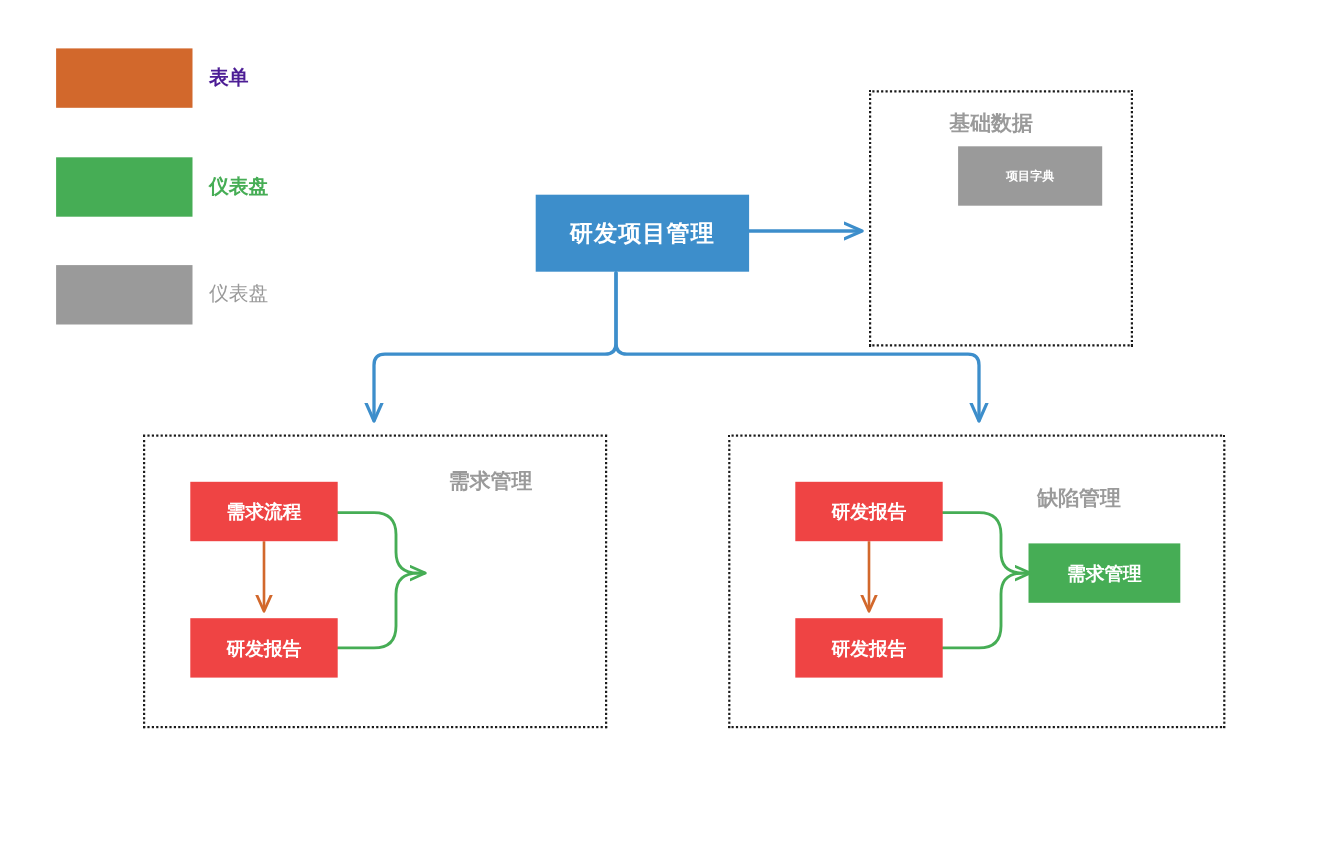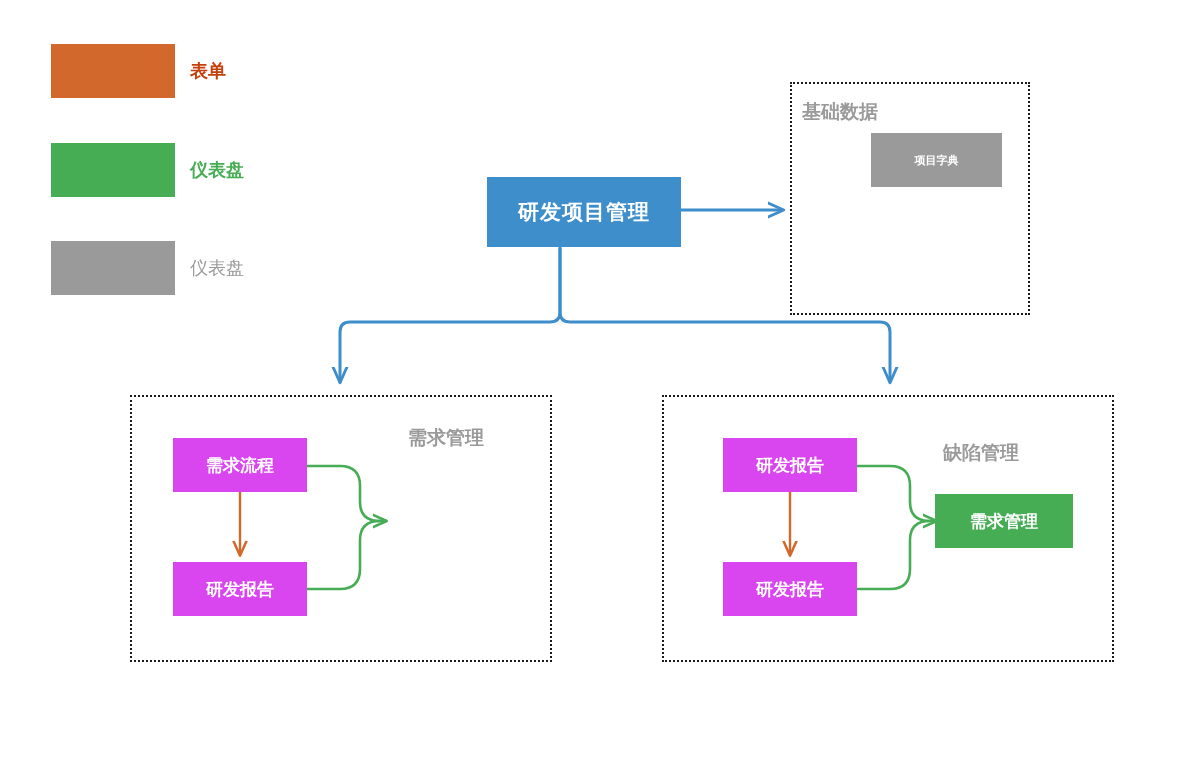--- a/index.html
+++ b/index.html
@@ -45,21 +45,21 @@
     position: absolute;
     display: flex;
     align-items: center;
     justify-content: center;
     color: #ffffff;
     font-weight: bold;
     text-align: center;
     box-sizing: border-box;
   }
   .node.blue   { background: #3d8ecb; }
-  .node.orange { background: #d946ef; }
+  .node.orange { background: #ef4444; }
   .node.green  { background: #46ad55; }
   .node.gray   { background: #9a9a9a; }
 
   .node-root   { font-size: 21px; letter-spacing: 1px; }
   .node-dict   { font-size: 11px; }
   .node-flow   { font-size: 17px; }
   .node-board  { font-size: 17px; }
 
   
   .group {
@@ -102,32 +102,32 @@
     <path d="M 240 492 L 240 555" fill="none" stroke="#d2682c" stroke-width="2.4" marker-end="url(#arrow-orange)"></path>
     <path d="M 307 466 L 340 466 Q 360 466 360 486 L 360 502 Q 360 521 380 521 L 386 521" fill="none" stroke="#46ad55" stroke-width="2.6" stroke-linecap="round" stroke-linejoin="round" marker-end="url(#arrow-green)"></path>
     <path d="M 307 589 L 340 589 Q 360 589 360 569 L 360 540 Q 360 521 380 521 L 386 521" fill="none" stroke="#46ad55" stroke-width="2.6" stroke-linecap="round" stroke-linejoin="round"></path>
 
     <path d="M 790 492 L 790 555" fill="none" stroke="#d2682c" stroke-width="2.4" marker-end="url(#arrow-orange)"></path>
     <path d="M 857 466 L 890 466 Q 910 466 910 486 L 910 502 Q 910 521 930 521 L 936 521" fill="none" stroke="#46ad55" stroke-width="2.6" stroke-linecap="round" stroke-linejoin="round" marker-end="url(#arrow-green)"></path>
     <path d="M 857 589 L 890 589 Q 910 589 910 569 L 910 540 Q 910 521 930 521 L 936 521" fill="none" stroke="#46ad55" stroke-width="2.6" stroke-linecap="round" stroke-linejoin="round"></path>
   </svg>
 
   <div class="legend-swatch" style="left:51px; top:44px; background:#d2682c;"></div>
-  <div class="legend-label bold" style="left:190px; top:60px; color:#c2410c;">表单</div>
+  <div class="legend-label bold" style="left:190px; top:60px; color:#4c1d95;">表单</div>
 
   <div class="legend-swatch" style="left:51px; top:143px; background:#46ad55;"></div>
   <div class="legend-label bold" style="left:190px; top:159px; color:#46ad55;">仪表盘</div>
 
   <div class="legend-swatch" style="left:51px; top:241px; background:#9a9a9a;"></div>
   <div class="legend-label" style="left:190px; top:257px; color:#9a9a9a;">仪表盘</div>
 
   <div class="node blue node-root" style="left:463px; top:177px; width:194px; height:70px;margin-left:24px;">研发项目管理</div>
 
   <div class="group" style="left:790px; top:82px; width:240px; height:233px;"></div>
-  <div class="group-title" style="left:802px; top:99px;">基础数据</div>
+  <div class="group-title" style="left:863px; top:99px;">基础数据</div>
   <div class="node gray node-dict" style="left:871px; top:133px; width:131px; height:54px;">项目字典</div>
 
   <div class="group" style="left:130px; top:395px; width:422px; height:267px;"></div>
   <div class="group-title" style="left:408px; top:425px;">需求管理</div>
   <div class="node orange node-flow" style="left:173px; top:438px; width:134px; height:54px;">需求流程</div>
   <div class="node orange node-flow" style="left:173px; top:562px; width:134px; height:54px;">研发报告</div>
 
   <div class="group" style="left:662px; top:395px; width:452px; height:267px;"></div>
   <div class="group-title" style="left:943px; top:440px;">缺陷管理</div>
   <div class="node orange node-flow" style="left:723px; top:438px; width:134px; height:54px;">研发报告</div>

